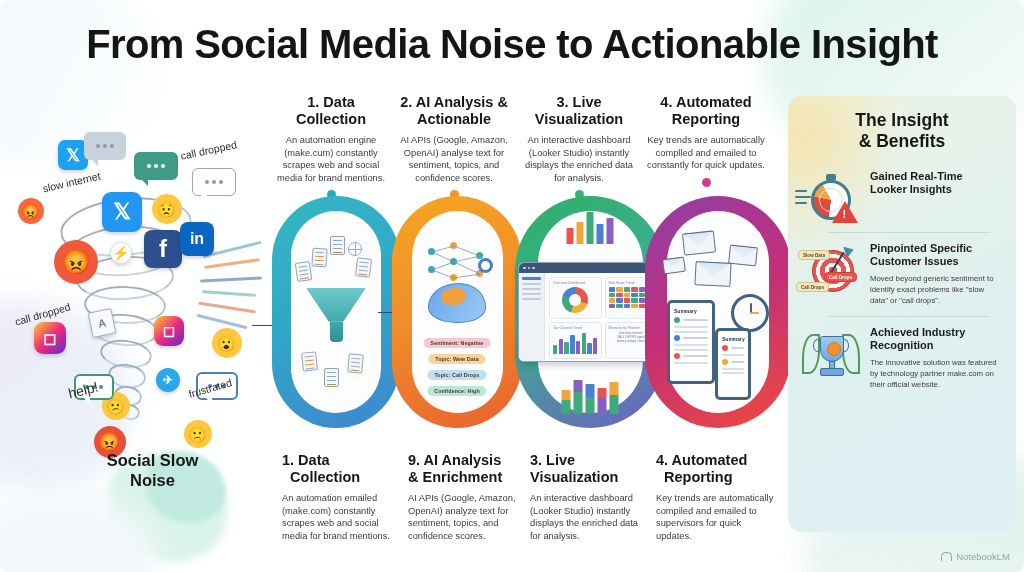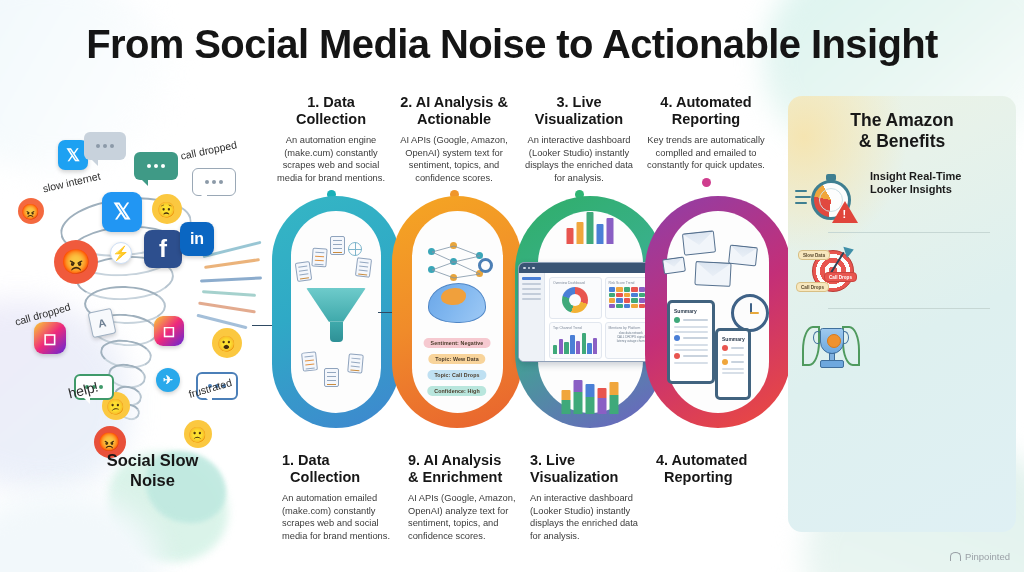--- a/index.html
+++ b/index.html
@@ -5,20 +5,21 @@
   * { box-sizing: border-box; margin: 0; padding: 0; }
   html, body {
     width: 1024px; height: 572px;
     font-family: "Liberation Sans", sans-serif;
     overflow: hidden;
   }
   #canvas {
     position: relative; width: 1024px; height: 572px;
     background: #ffffff;
     overflow: hidden;
+    border-radius: 9px;
   }
   
   .bg-blob { position: absolute; border-radius: 50%; filter: blur(14px); }
   .blob-tr {
     top: -60px; right: -40px; width: 300px; height: 230px;
     background: linear-gradient(140deg, #d8f3ee 0%, #eaf7f3 55%, #ffffff 100%);
     border-radius: 50% 40% 55% 45%;
   }
   .blob-tl {
     top: -30px; left: -70px; width: 240px; height: 200px;
@@ -414,21 +415,21 @@
     <span>Noise</span>
   </div>
 
   <div class="step-cap cap-top" style="left:276px;top:94px;width:110px;">
     <h3><span>1. Data</span><br><span>Collection</span></h3>
     <p>An automation engine (make.cum) constantly scrapes web and social media for brand mentions.</p>
     <div class="dot" style="background:#19b0b8"></div>
   </div>
   <div class="step-cap cap-top" style="left:396px;top:94px;width:116px;">
     <h3><span>2. AI Analysis &amp;</span><br><span>Actionable</span></h3>
-    <p>AI APIs (Google, Amazon, OpenAI) system text for sentiment, topics, and confidence scores.</p>
+    <p>AI APIs (Google, Amazon, OpenAI) analyse text for sentiment, topics, and confidence scores.</p>
     <div class="dot" style="background:#f0962a"></div>
   </div>
   <div class="step-cap cap-top" style="left:523px;top:94px;width:112px;">
     <h3><span>3. Live</span><br><span>Visualization</span></h3>
     <p>An interactive dashboard (Looker Studio) instantly displays the enriched data for analysis.</p>
     <div class="dot" style="background:#2fb573"></div>
   </div>
   <div class="step-cap cap-top" style="left:645px;top:94px;width:122px;">
     <h3><span>4. Automated</span><br><span>Reporting</span></h3>
     <p>Key trends are automatically complled and emailed to constantly for quick updates.</p>
@@ -640,93 +641,98 @@
   <div class="step-cap cap-bot" style="left:408px;top:452px;width:118px;">
     <h3><span>9. AI Analysis</span><br><span>&amp; Enrichment</span></h3>
     <p>AI APIs (Google, Amazon, OpenAI) analyze text for sentiment, topics, and confidence scores.</p>
   </div>
   <div class="step-cap cap-bot" style="left:530px;top:452px;width:118px;">
     <h3><span>3. Live</span><br><span>Visualization</span></h3>
     <p>An interactive dashboard (Looker Studio) instantly displays the enriched data for analysis.</p>
   </div>
   <div class="step-cap cap-bot" style="left:656px;top:452px;width:122px;">
     <h3><span>4. Automated</span><br>&nbsp;&nbsp;<span>Reporting</span></h3>
+    <p>Key trends are automatically compiled and emailed to supervisors for quick updates.</p>
   </div>
 
   <div class="impact">
     <div class="glow"></div>
 
     <h2>
-      <span>The Amazon</span><br>
+      <span>The Insight</span><br>
       <span>&amp; Benefits</span>
     </h2>
 
     <div class="benefit" style="margin-top:14px;">
       <div class="icon-wrap">
         <div class="stopwatch">
           <div class="speedlines">
               <i></i>
               <i></i>
               <i></i>
             </div>
           <div class="crown"></div>
           <div class="face"></div>
           <div class="warn"></div>
         </div>
       </div>
       <div class="txt">
-        <h4><span>Insight Real-Time</span><br><span>Looker Insights</span></h4>
+        <h4><span>Gained Real-Time</span><br><span>Looker Insights</span></h4>
       </div>
     </div>
 
     <div class="bsep"></div>
 
     <div class="benefit">
       <div class="icon-wrap">
         <div class="target">
           <div class="rings"></div>
           <div class="arrowshaft"></div>
           <div class="fletch"></div>
           <div class="bubble" style="left:-2px;top:4px;">Slow Data</div>
           <div class="bubble red" style="left:24px;top:26px;">Call Drops</div>
           <div class="bubble" style="left:-4px;top:36px;">Call Drops</div>
         </div>
       </div>
       <div class="txt">
+        <h4><span>Pinpointed Specific</span><br><span>Customer Issues</span></h4>
+        <p>Moved beyond generic sentiment to identify exact problems like "slow data" or "call drops".</p>
       </div>
     </div>
 
     <div class="bsep"></div>
 
     <div class="benefit">
       <div class="icon-wrap">
         <div class="trophy">
           <div class="laurel l"></div>
             <div class="laurel r"></div>
           <div class="handle hl"></div>
             <div class="handle hr"></div>
           <div class="cupbody"></div>
           <div class="stem"></div>
           <div class="base"></div>
         </div>
       </div>
       <div class="txt">
+        <h4><span>Achieved Industry</span><br><span>Recognition</span></h4>
+        <p>The innovative solution was featured by technology partner make.com on their official website.</p>
       </div>
     </div>
   </div>
 
   <svg width="70" height="320" style="position:absolute;left:758px;top:150px;z-index:-1;">
     <g fill="#f6e3a8" opacity="0.75">
       <polygon points="70,160 0,120 70,130"></polygon>
       <polygon points="70,160 6,148 70,150"></polygon>
       <polygon points="70,160 6,176 70,172"></polygon>
       <polygon points="70,160 0,206 70,192"></polygon>
       <polygon points="70,160 14,96 70,112"></polygon>
       <polygon points="70,160 16,232 70,208"></polygon>
     </g>
   </svg>
 
   <div class="watermark">
     <span class="mk"></span>
-    <span>Pinpointed</span>
+    <span>NotebookLM</span>
   </div>
 
 </div>
 
 </body></html>

